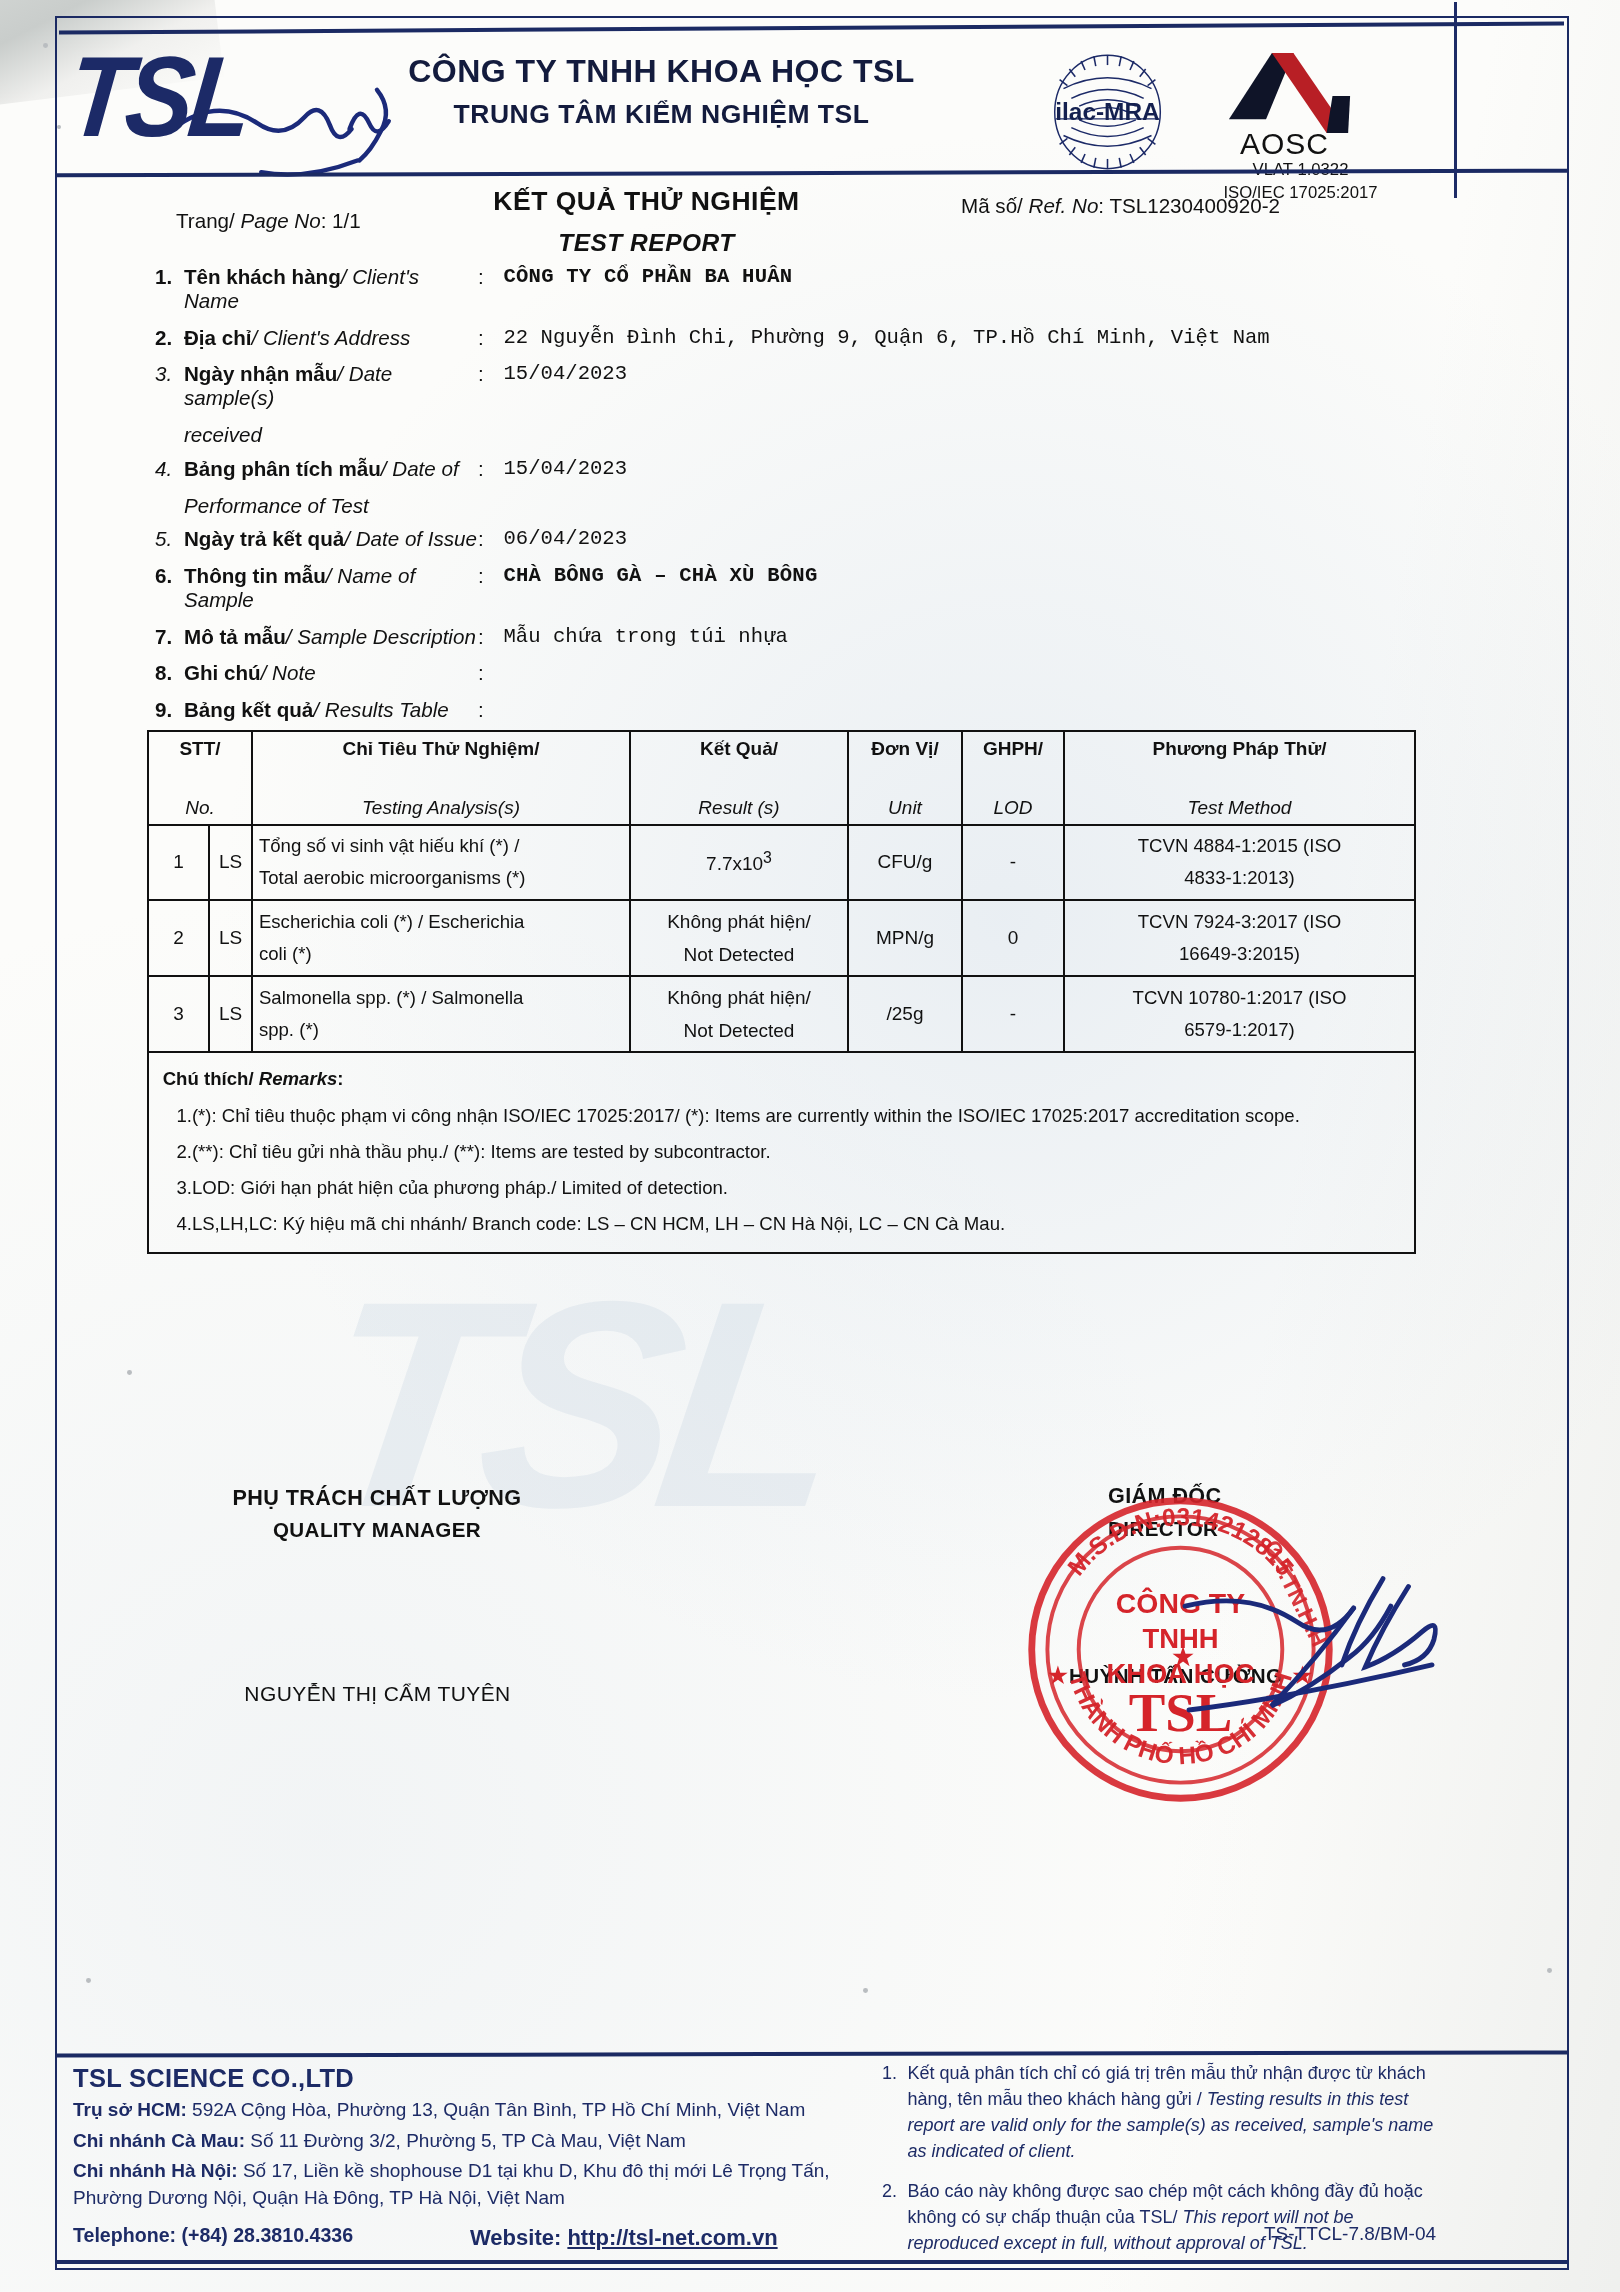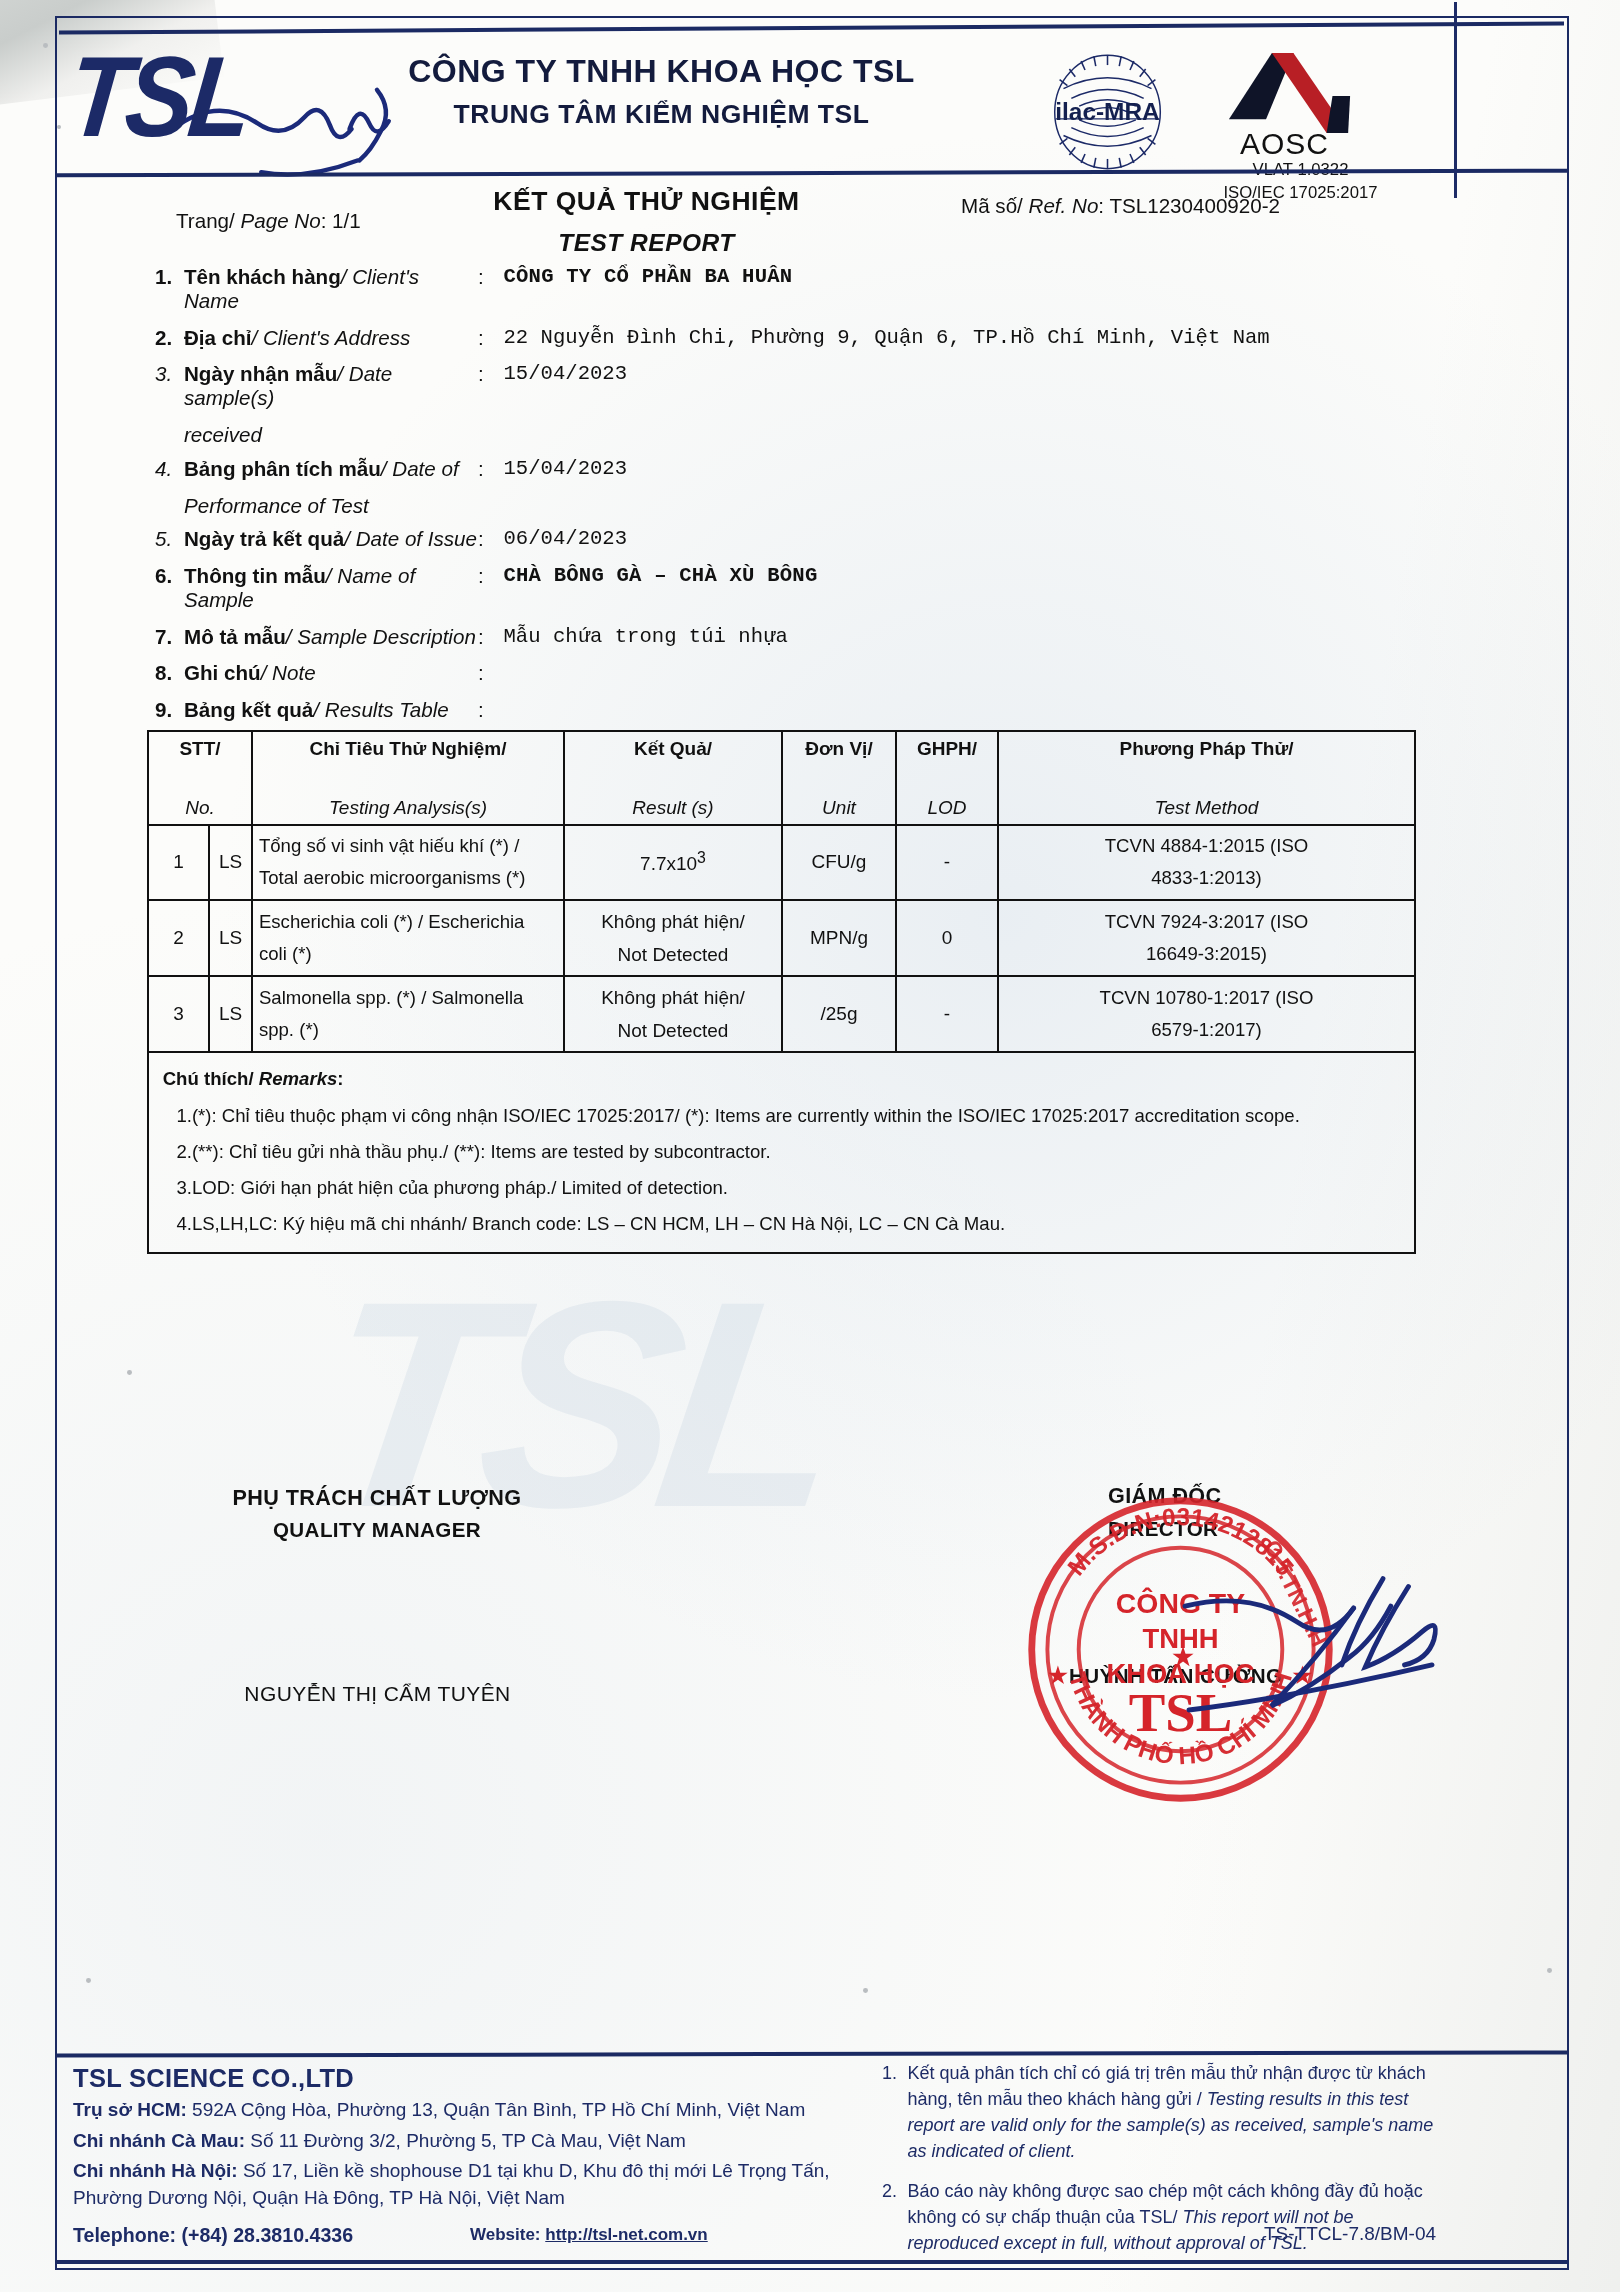--- a/index.html
+++ b/index.html
@@ -133,21 +133,21 @@
   
   .tbl-wrap { position:absolute; left:147px; top:730px; width:1269px; z-index:10; }
   table.results { border-collapse: collapse; width:100%; font-size:19px; color:#111; }
   table.results th, table.results td {
     border:2px solid #111; padding:3.9px 5.9px; text-align:center; vertical-align:middle;
   }
   table.results th { font-weight:bold; line-height:1.35; }
   table.results th .en { font-weight:normal; font-style:italic; display:block;margin-top:33px; }
   .c-stt { width:61px; }
   .c-br  { width:43px; }
-  .c-an  { width:312px; text-align:left !important; }
+  .c-an  { width:378px; text-align:left !important; }
   .c-res { width:218px; }
   .c-unit{ width:114px; }
   .c-lod { width:102px; }
   .c-meth{ width:auto; }
   td.anal { text-align:left !important; line-height:1.75; font-size:18.6px; }
   td.meth { line-height:1.75; font-size:18.6px; }
   td.res2 { line-height:1.75; }
   .remarks {
     border:2px solid #111; border-top:none; padding:7.8px 9.8px 9.8px 13.7px;
     font-size:18.6px; color:#111; line-height:1.95;
@@ -192,21 +192,21 @@
   .f-left .fl-line { font-size:19px; line-height:1.42; margin-top:3.9px; }
   .f-left .fl-line b { font-weight:bold; }
   .f-left .fl-tel { font-size:19.6px; font-weight:bold; margin-top:11.8px; }
   .f-div { position:absolute; left:1454px; top:2px; width:2.9px; height:196px; background:#1d2b66; z-index:11; }
   .f-right { position:absolute; left:882px; top:3.9px; width:567px; font-size:18px; line-height:1.45; }
   .f-right .fr-item { display:flex; margin-bottom:13.7px; }
   .f-right .fr-n { flex:0 0 25.5px; }
   .f-right .fr-t { flex:1 1 auto; }
   .f-right .fr-t i { font-style:italic; }
   .f-web {
-    position:absolute; left:470px; top:2225px; font-size:17px; font-weight:bold;
+    position:absolute; left:470px; top:2225px; font-size:22px; font-weight:bold;
     color:#1d2b66; z-index:12;
   }
   .f-web u { text-decoration:underline; }
   .f-code {
     position:absolute; left:1264px; top:2223px; font-size:19px; color:#1d2b66; z-index:12;
   }
   .f-bottom-rule { position:absolute; left:57px; top:2260px; width:1510px; height:3.9px; background:#1b2a63; z-index:11; }
 </style>
 </head>
 <body>

